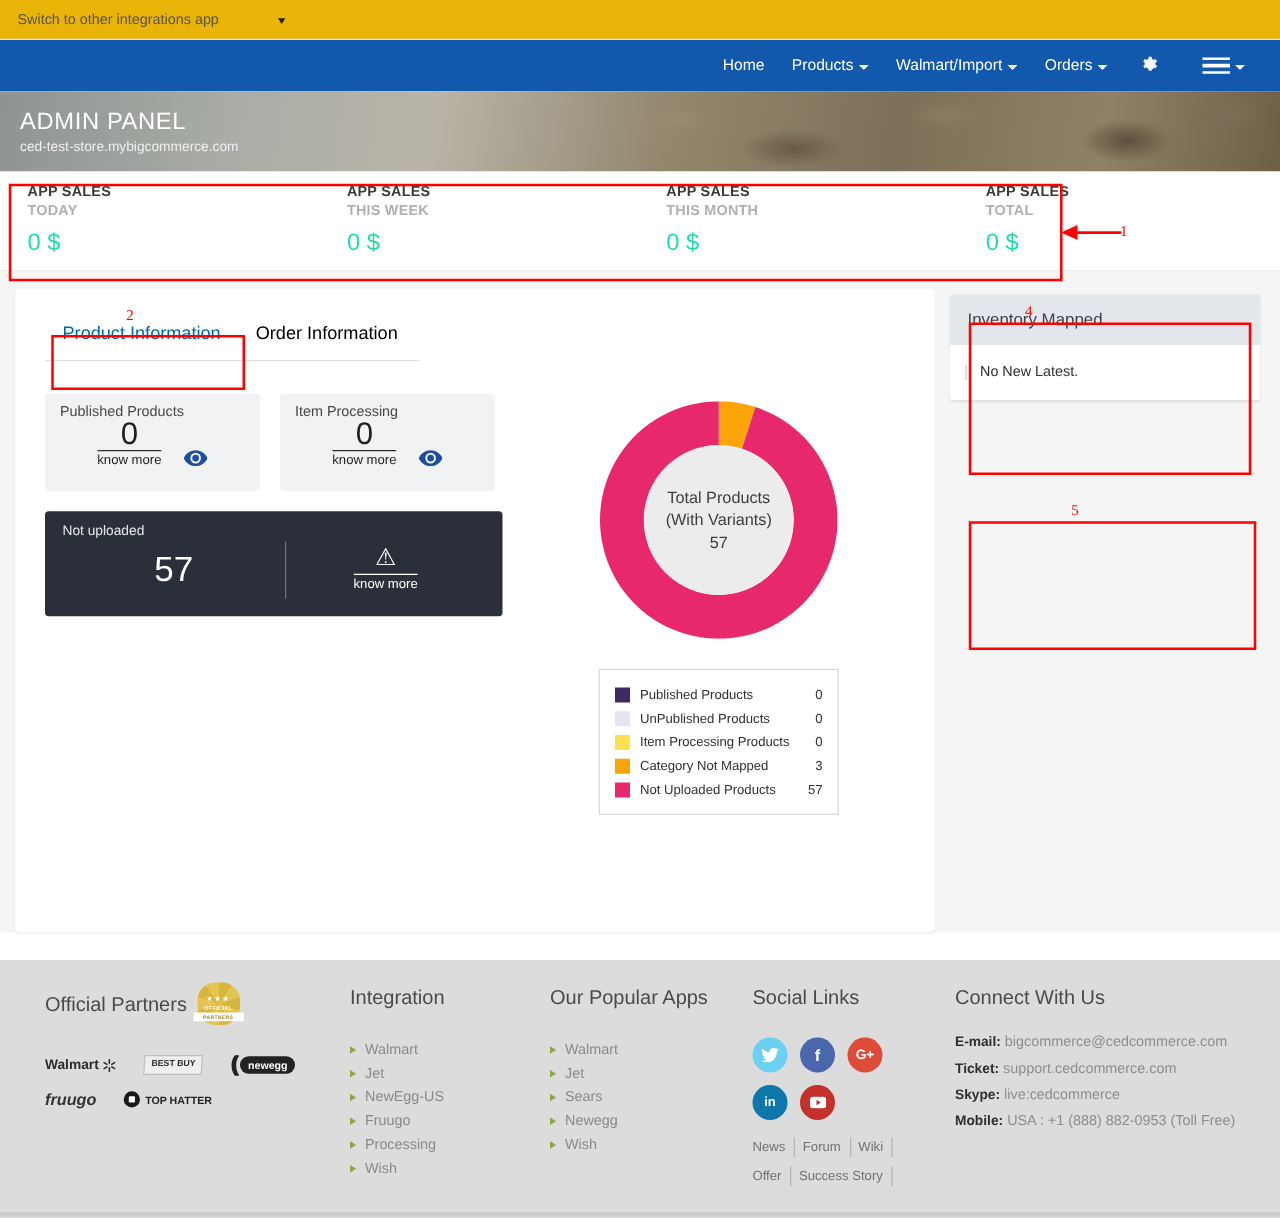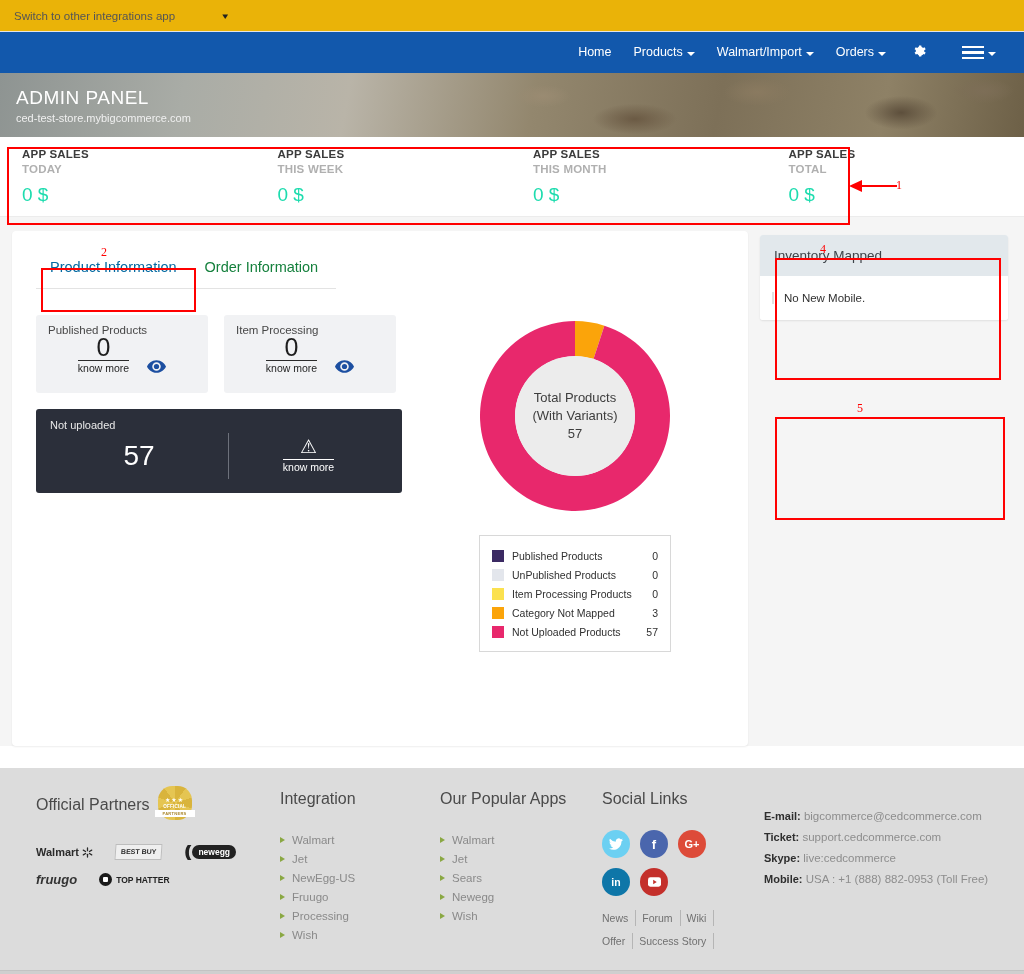--- a/index.html
+++ b/index.html
@@ -74,21 +74,21 @@
 
   
   .body-wrap { display: flex; padding: 14px 12px 0 12px; background: #f5f5f5; gap: 12px; align-items: flex-start; }
   .main-card {
     width: 736px; background: #fff; border-radius: 4px; min-height: 515px;
     box-shadow: 0 1px 2px rgba(0,0,0,.07); padding: 18px 18px 30px 24px;
   }
 
   
   .tabs { display: flex; gap: 0; border-bottom: 1px solid #e3e3e3; width: 300px; }
-  .tab { font-size: 14.5px; padding: 10px 14px 13px 14px; cursor: pointer; color: #15803d; }
+  .tab { font-size: 14.5px; padding: 10px 14px 13px 14px; cursor: pointer; color: #000000; }
   .tab.active { color: #0369a1; }
 
   .panel-row { display: flex; gap: 14px; margin-top: 26px; }
   .content-left { width: 400px; }
   .mini-cards { display: flex; gap: 16px; }
   .mini-card {
     width: 172px; height: 78px; background: #f1f2f4; border-radius: 3px;
     padding: 9px 12px 8px 12px; position: relative;
   }
   .mini-label { font-size: 11.5px; color: #474747; }
@@ -398,21 +398,21 @@
 
       </div>
     </div>
 
     <div class="side-col">
 
       <div class="side-card">
         <div class="side-head">Inventory Mapped</div>
         <div class="side-body">
           <div class="side-item">
-            <div class="side-plain">No New Mobile.</div>
+            <div class="side-plain">No New Latest.</div>
           </div>
         </div>
       </div>
     </div>
   </div>
 
   <div class="footer">
     <div class="footer-grid">
 
       <div class="fcol-partners">
@@ -530,20 +530,21 @@
         <div class="slinks">
           <span>News</span>
           <span>Forum</span>
           <span>Wiki</span>
           <span>Offer</span>
           <span>Success Story</span>
         </div>
       </div>
 
       <div class="fcol-connect">
+        <div class="fh">Connect With Us</div>
         <div class="clist">
           <div class="crow">
             <b>E-mail:</b>
             <span>bigcommerce@cedcommerce.com</span>
           </div>
           <div class="crow">
             <b>Ticket:</b>
             <span>support.cedcommerce.com</span>
           </div>
           <div class="crow">

